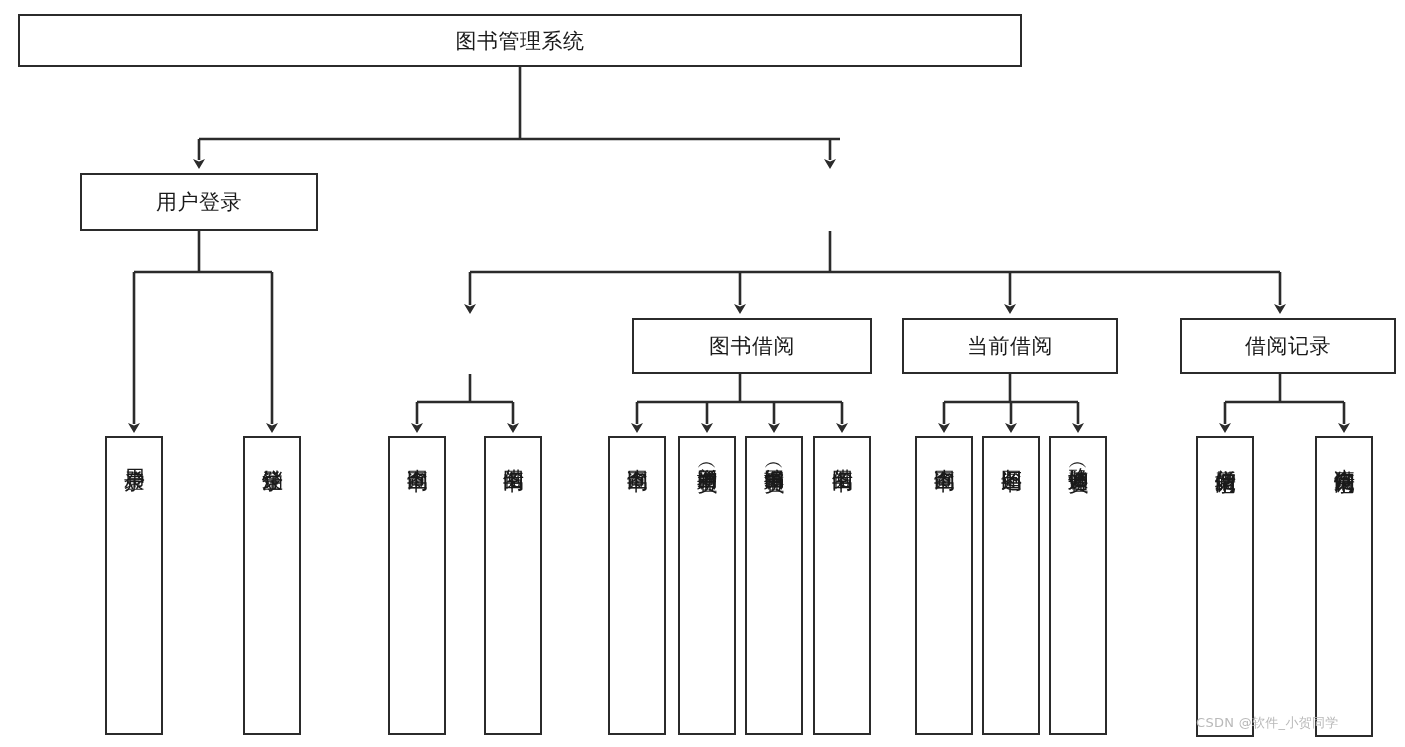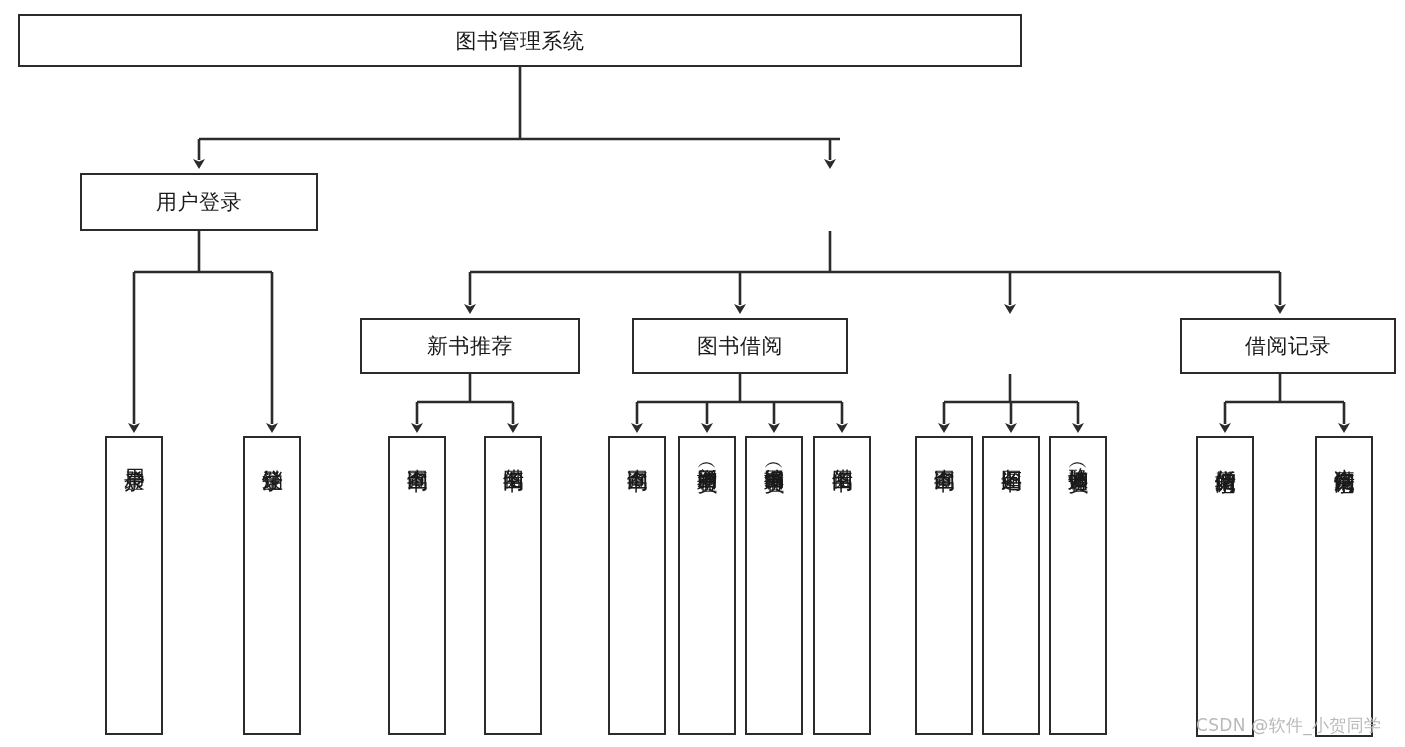--- a/index.html
+++ b/index.html
@@ -53,21 +53,21 @@
     letter-spacing: 1px;
     white-space: nowrap;
   }
   .node.vert.tall .vtext {
     font-size: 20px;
   }
   #watermark {
     position: absolute;
     left: 1196px;
     top: 714px;
-    font-size: 17px;
+    font-size: 13px;
     color: #b9b9b9;
     white-space: nowrap;
     letter-spacing: 0.3px;
   }
 </style>
 </head>
 <body>
 
 <div id="canvas" style="background: rgb(255, 255, 255);">
 
@@ -123,25 +123,25 @@
   </svg>
 
   <div class="node horiz" style="left: 18px; top: 14px; width: 1004px; height: 53px; border-color: rgb(43, 43, 43);">
     <span>图书管理系统</span>
   </div>
 
   <div class="node horiz" style="left: 80px; top: 173px; width: 238px; height: 58px; border-color: rgb(43, 43, 43);">
     <span>用户登录</span>
   </div>
 
-  <div class="node horiz" style="left: 360px; top: 318px; width: 220px; height: 56px; border-color: rgb(43, 43, 43);">
-    <span>新书推荐</span>
+  <div class="node horiz" style="left: 632px; top: 318px; width: 240px; height: 56px; border-color: rgb(43, 43, 43); text-align: right;">
+    <span>图书借阅</span>
   </div>
-  <div class="node horiz" style="left: 632px; top: 318px; width: 216px; height: 56px; border-color: rgb(43, 43, 43); text-align: right;">
-    <span>图书借阅</span>
+  <div class="node horiz" style="left: 902px; top: 318px; width: 216px; height: 56px; border-color: rgb(43, 43, 43);">
+    <span>当前借阅</span>
   </div>
   <div class="node horiz" style="left: 1172px; top: 318px; width: 216px; height: 56px; border-color: rgb(43, 43, 43); margin-left: 8px;">
     <span>借阅记录</span>
   </div>
 
   <div class="node vert" style="left: 105px; top: 436px; width: 58px; height: 299px; border-color: rgb(43, 43, 43);">
     <span class="vtext">用户登录</span>
   </div>
   <div class="node vert" style="left: 243px; top: 436px; width: 58px; height: 299px; border-color: rgb(43, 43, 43);">
     <span class="vtext">注销登录</span>

